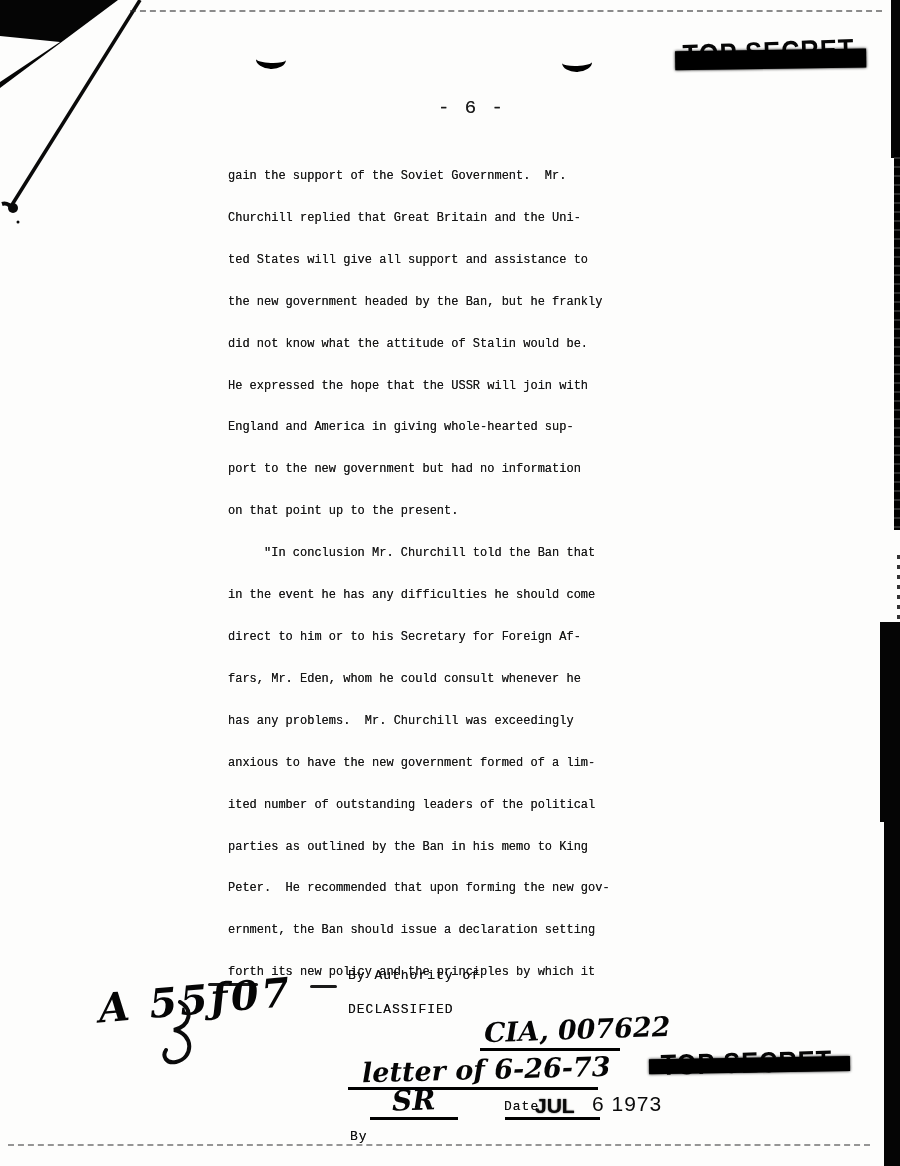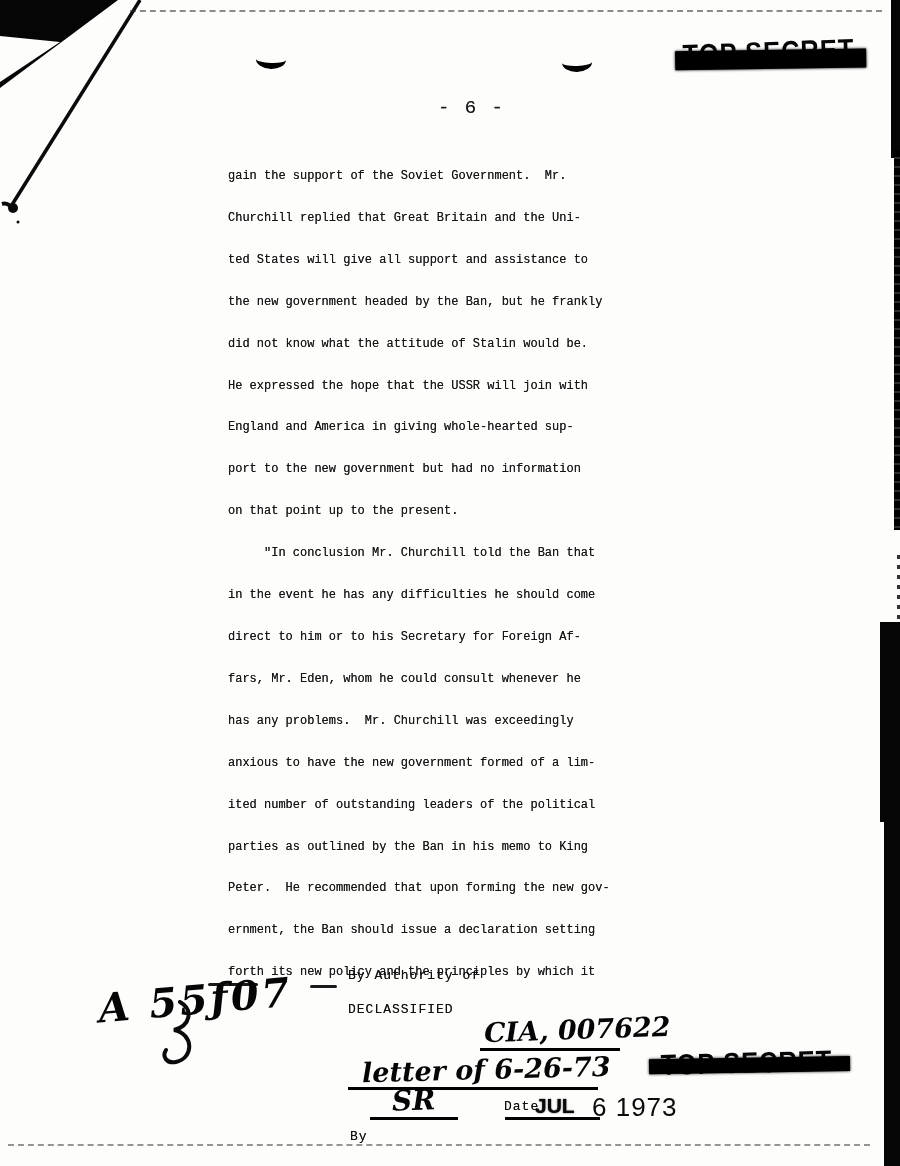--- a/index.html
+++ b/index.html
@@ -110,21 +110,21 @@
   <div class="hl" style="left:348px;top:1087px;width:250px;"></div>
 
   <div class="tw" style="left:350px;top:1129px;">By</div>
   <div class="handwrite" style="left:392px;top:1084px;font-size:28px;transform:rotate(-2deg);">SR</div>
   <div class="hl" style="left:370px;top:1117px;width:88px;"></div>
 
   <div class="tw" style="left:463px;top:1099px;margin-left:41px;">Date</div>
   <div class="hl" style="left:505px;top:1117px;width:95px;"></div>
   <div class="datestamp" style="left:535px;top:1094px;font-size:21px;font-weight:bold;
        text-shadow:0 0 1.5px #000;">JUL</div>
-  <div class="datestamp" style="left:592px;top:1092px;font-size:26px;font-weight:500;
+  <div class="datestamp" style="left:592px;top:1092px;font-size:21px;font-weight:500;
        letter-spacing:1px;">6 1973</div>
 
   <div class="stamp stamp-bottom">
     <span class="txt">TOP SECRET</span>
     <span class="bar"></span>
   </div>
 
 </div>
 
 </body></html>

